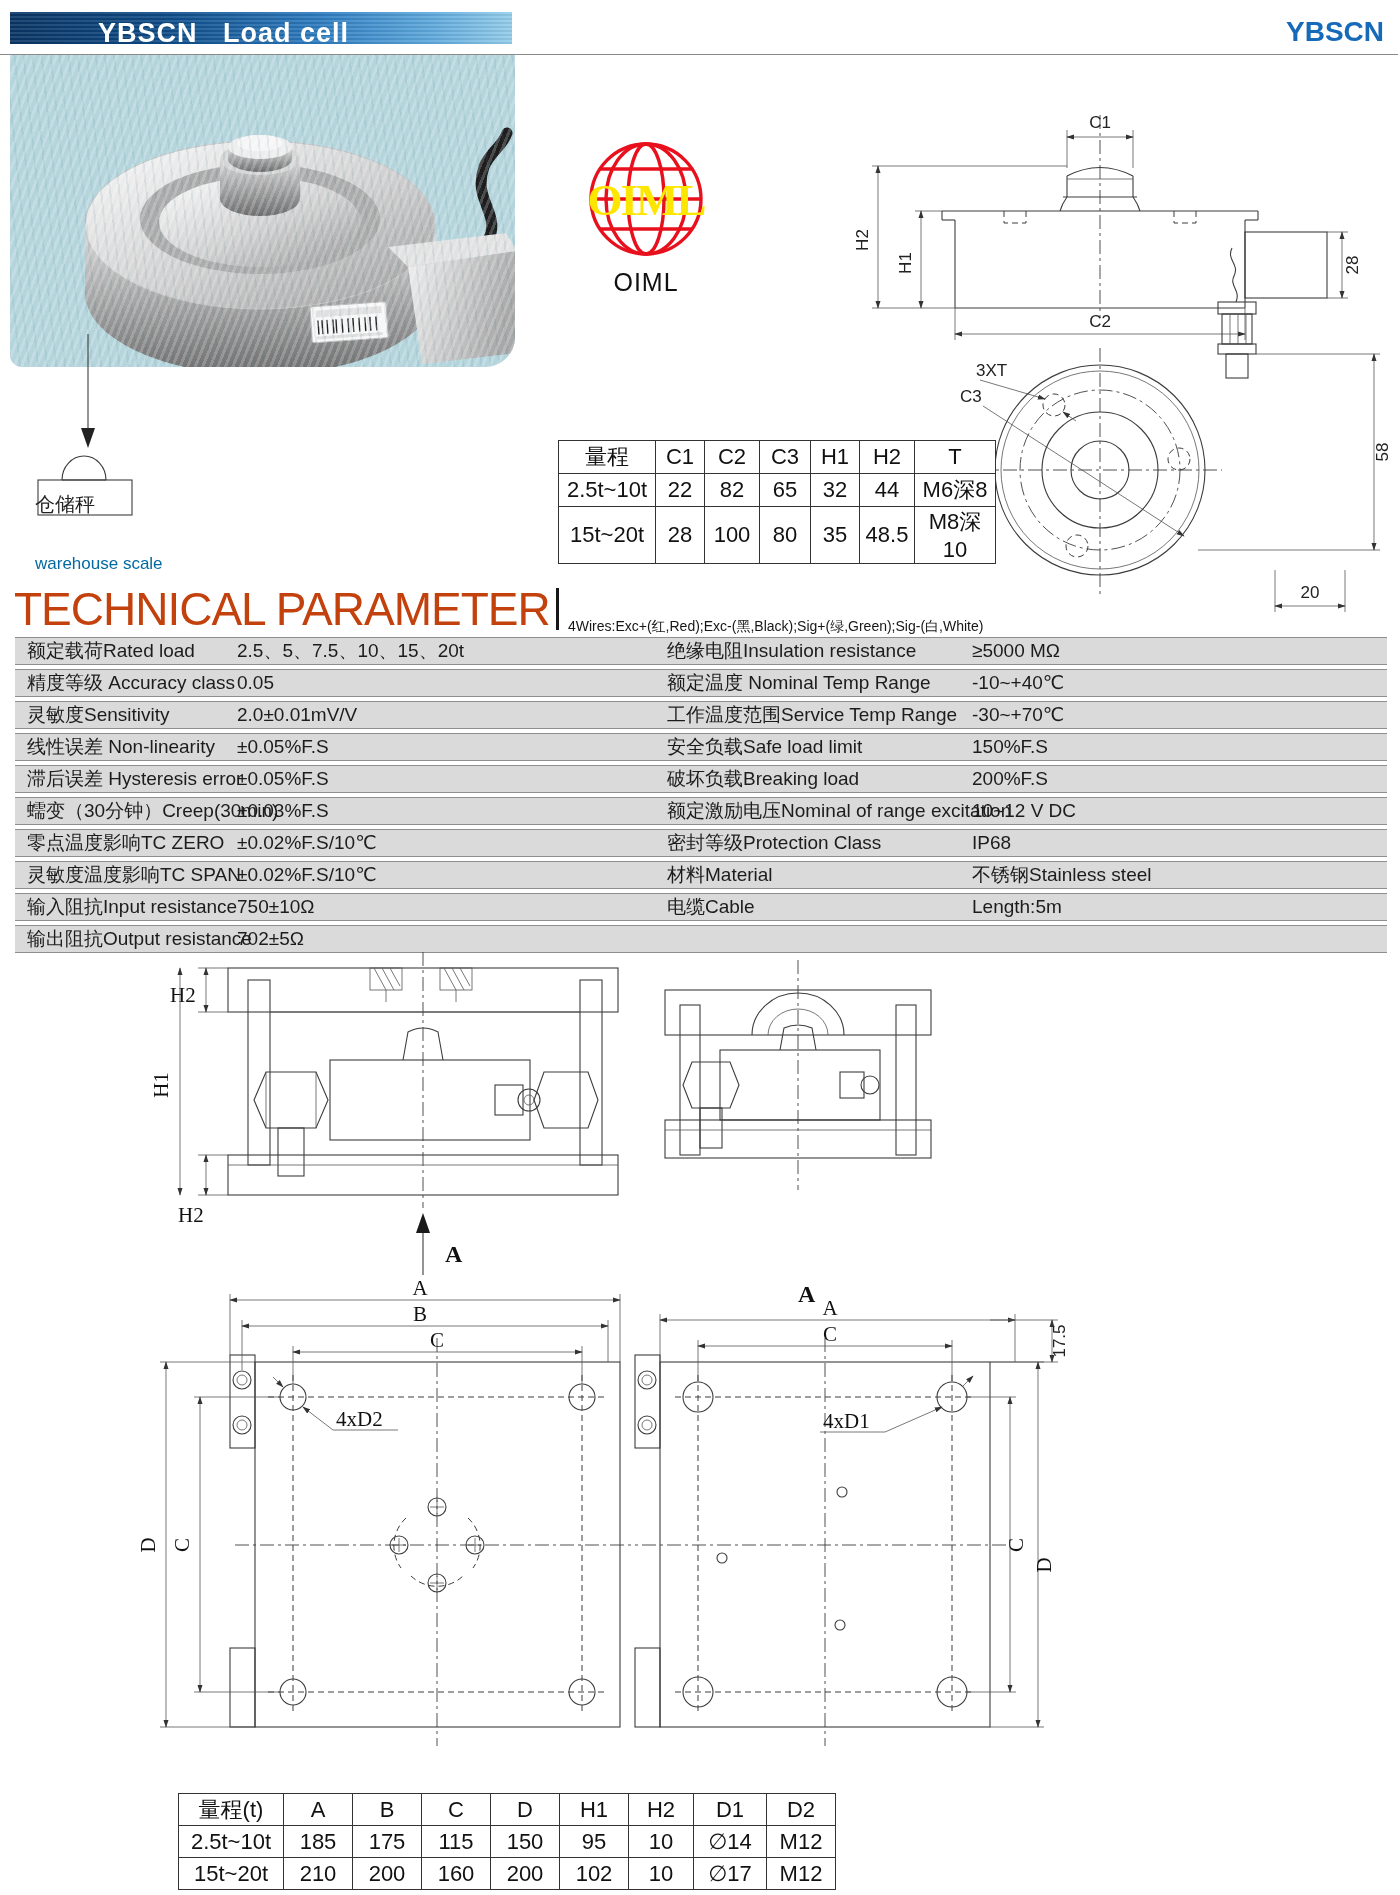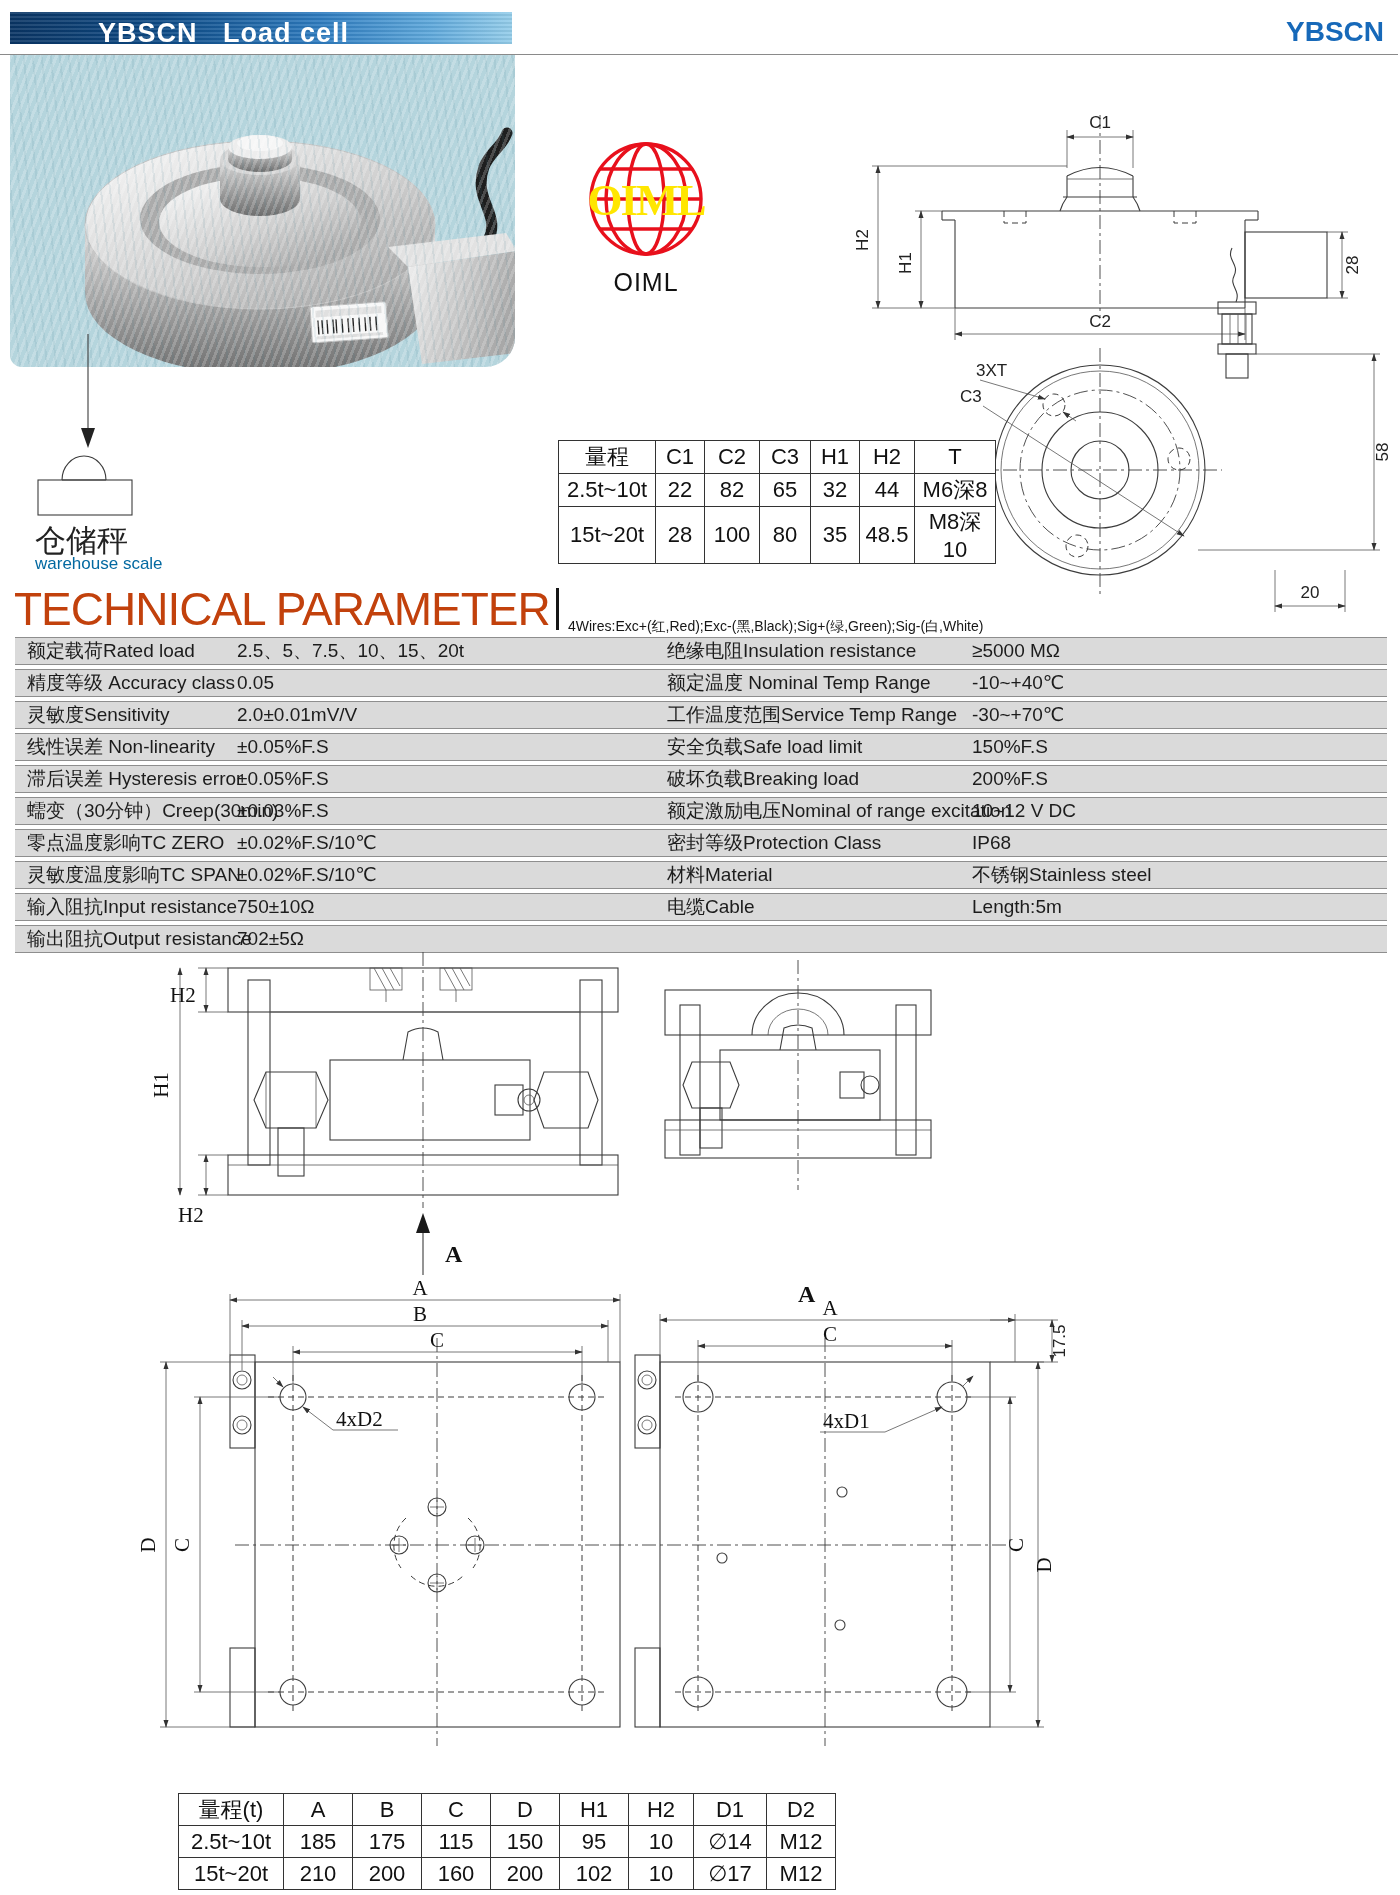--- a/index.html
+++ b/index.html
@@ -29,21 +29,21 @@
     background:#b5d5dd;
   }
   .photo .tex{position:absolute;inset:0;
     background:
       repeating-linear-gradient(112deg,rgba(255,255,255,.20) 0 3px,rgba(255,255,255,0) 3px 7px),
       repeating-linear-gradient(84deg,rgba(60,120,140,.10) 0 2px,rgba(60,120,140,0) 2px 9px);}
   
   .oiml{left:585px;top:138px;width:122px;text-align:center;}
   .oiml .cap{margin-top:4px;font-size:25px;color:#111;letter-spacing:1px;}
   
-  .apptext-cn{left:35px;top:520px;font-size:31px;color:#222;}
+  .apptext-cn{left:35px;top:491px;font-size:20px;color:#222;}
   .apptext-en{left:35px;top:554px;font-size:17px;color:#0369a1;}
   
   table.dims{border-collapse:collapse;font-size:22px;color:#111;background:#fff;}
   table.dims td,table.dims th{border:1.5px solid #333;text-align:center;font-weight:normal;padding:0 4px;}
   .smalltable{left:558px;top:440px;}
   .smalltable td,.smalltable th{height:32px;}
   .bigtable{left:178px;top:1793px;padding-left:36px;}
   .bigtable td,.bigtable th{height:31px;}
   
   .heading{left:14px;top:582px;font-size:46px;letter-spacing:-1px;color:#c2410c;}

